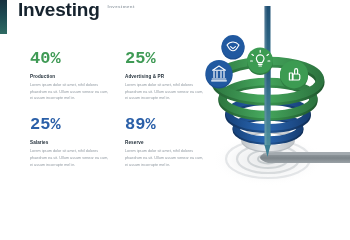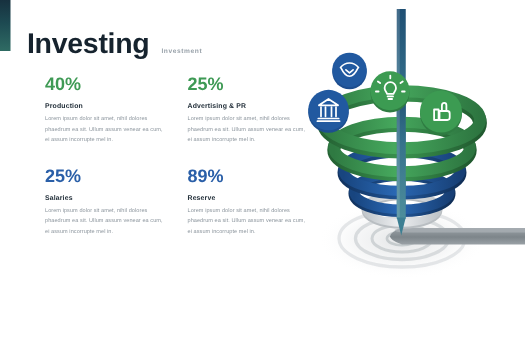--- a/index.html
+++ b/index.html
@@ -11,40 +11,40 @@
   }
   .slide{position:absolute;inset:0;background:#fff;overflow:hidden;}
 
   
   .accent-bar{
     position:absolute;left:0;top:0;width:7px;height:34px;
     background:linear-gradient(180deg,#17313f 0%,#1d4a52 45%,#2f6b63 100%);
   }
 
   
-  .header{position:absolute;left:18px;top:20px;display:flex;align-items:flex-end;gap:8px;}
+  .header{position:absolute;left:18px;top:0;display:flex;align-items:center;gap:8px;}
   .title{
     font-size:19px;font-weight:bold;color:#16232e;letter-spacing:-0.2px;
     line-height:1;
   }
   .subtitle{
     font-size:4.4px;color:#9aa3ab;letter-spacing:0.4px;
     font-weight:bold;text-transform:none;position:relative;top:-3px;
   }
 
   
   .stats{
     position:absolute;left:30px;top:50px;
     width:178px;
     display:grid;grid-template-columns:1fr 1fr;
     column-gap:12px;row-gap:14px;
   }
   .stat{width:80px;}
   .stat-pct{
-    font-size:12px;font-weight:bold;line-height:1.1;margin-bottom:5px;
+    font-size:17px;font-weight:bold;line-height:1.1;margin-bottom:5px;font-family:Liberation Mono, monospace;
   }
   .stat-pct.green{color:#3f9a55;}
   .stat-pct.blue{color:#2a5fa8;}
   .stat-label{
     font-size:4.6px;font-weight:bold;color:#1d2a35;
     margin-bottom:3px;letter-spacing:0.1px;
   }
   .stat-body{
     font-size:3.7px;color:#8d969e;line-height:1.85;
     letter-spacing:0.05px;

